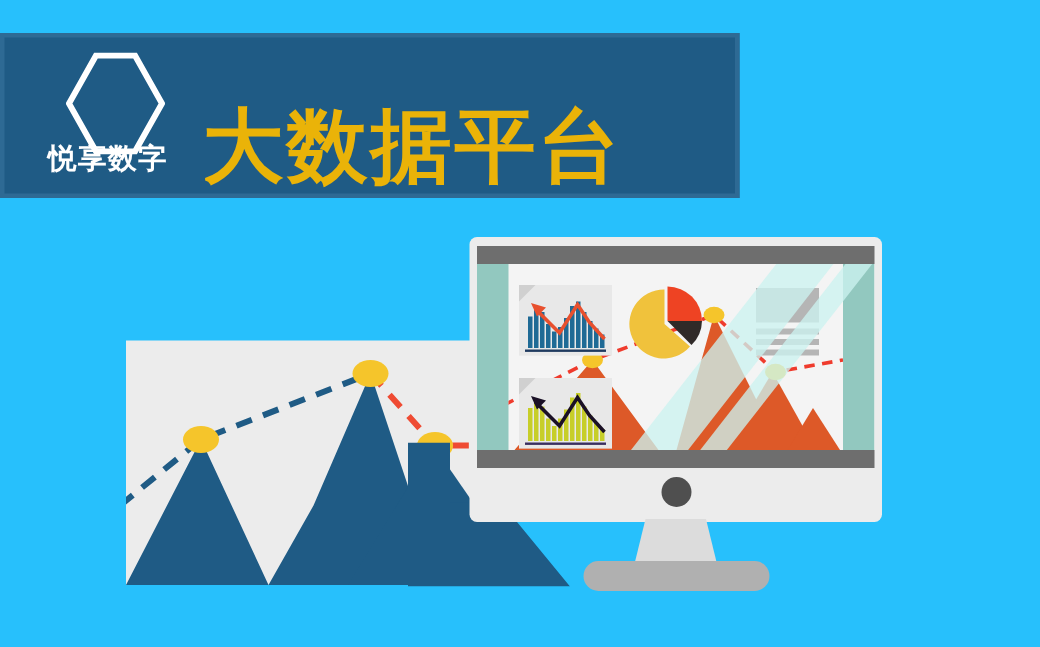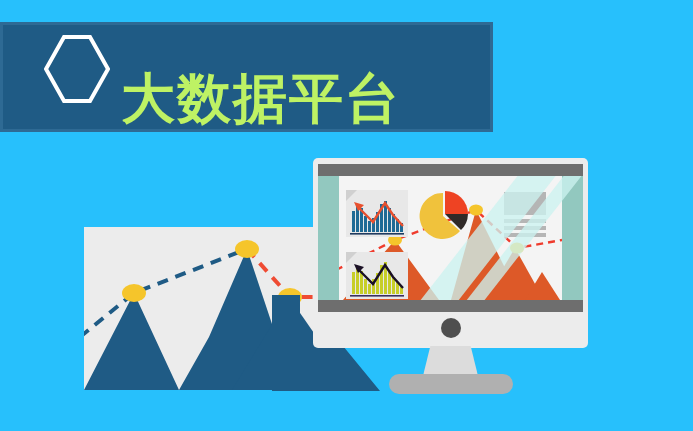--- a/index.html
+++ b/index.html
@@ -27,22 +27,22 @@
     color:#ffffff;font-size:21px;font-weight:bold;letter-spacing:-0.5px;
     font-family:"DejaVu Sans Mono","Liberation Mono",monospace;
     line-height:1;white-space:nowrap;
   }
   #logo-cn{
     position:absolute;left:0;top:64px;width:112px;text-align:center;
     color:#ffffff;font-size:19px;font-weight:bold;letter-spacing:1px;
     line-height:1;white-space:nowrap;
   }
   #banner-title{
-    position:absolute;left:118px;top:46px;
-    color:#bef264;font-size:54px;font-weight:bold;letter-spacing:2px;
+    position:absolute;left:132px;top:46px;
+    color:#eab308;font-size:54px;font-weight:bold;letter-spacing:2px;
     line-height:1;white-space:nowrap;
   }
 
   
   #left-panel{position:absolute;left:84px;top:227px;width:250px;height:163px;background:#ececec;}
   #left-panel-svg{position:absolute;left:0;top:0;}
 
   
   #left-overflow{position:absolute;left:272px;top:295px;width:120px;height:96px;}
 
@@ -90,20 +90,21 @@
 
 <div id="stage">
 
   <div id="banner">
     <div id="banner-inner">
 
       <div id="logo">
         <svg id="hex" viewBox="0 0 66 68">
           <polygon points="20,2 46,2 64,34 46,66 20,66 2,34" fill="none" stroke="#ffffff" stroke-width="4"></polygon>
         </svg>
+        <div id="logo-cn">悦享数字</div>
       </div>
 
       <div id="banner-title">大数据平台</div>
     </div>
   </div>
 
   <div id="left-panel">
     <svg id="left-panel-svg" width="250" height="163" viewBox="0 0 250 163">
 
       <polygon points="0,163 50,66 95,163 125,110 163,22 210,163 0,163" fill="#1f5b85"></polygon>

